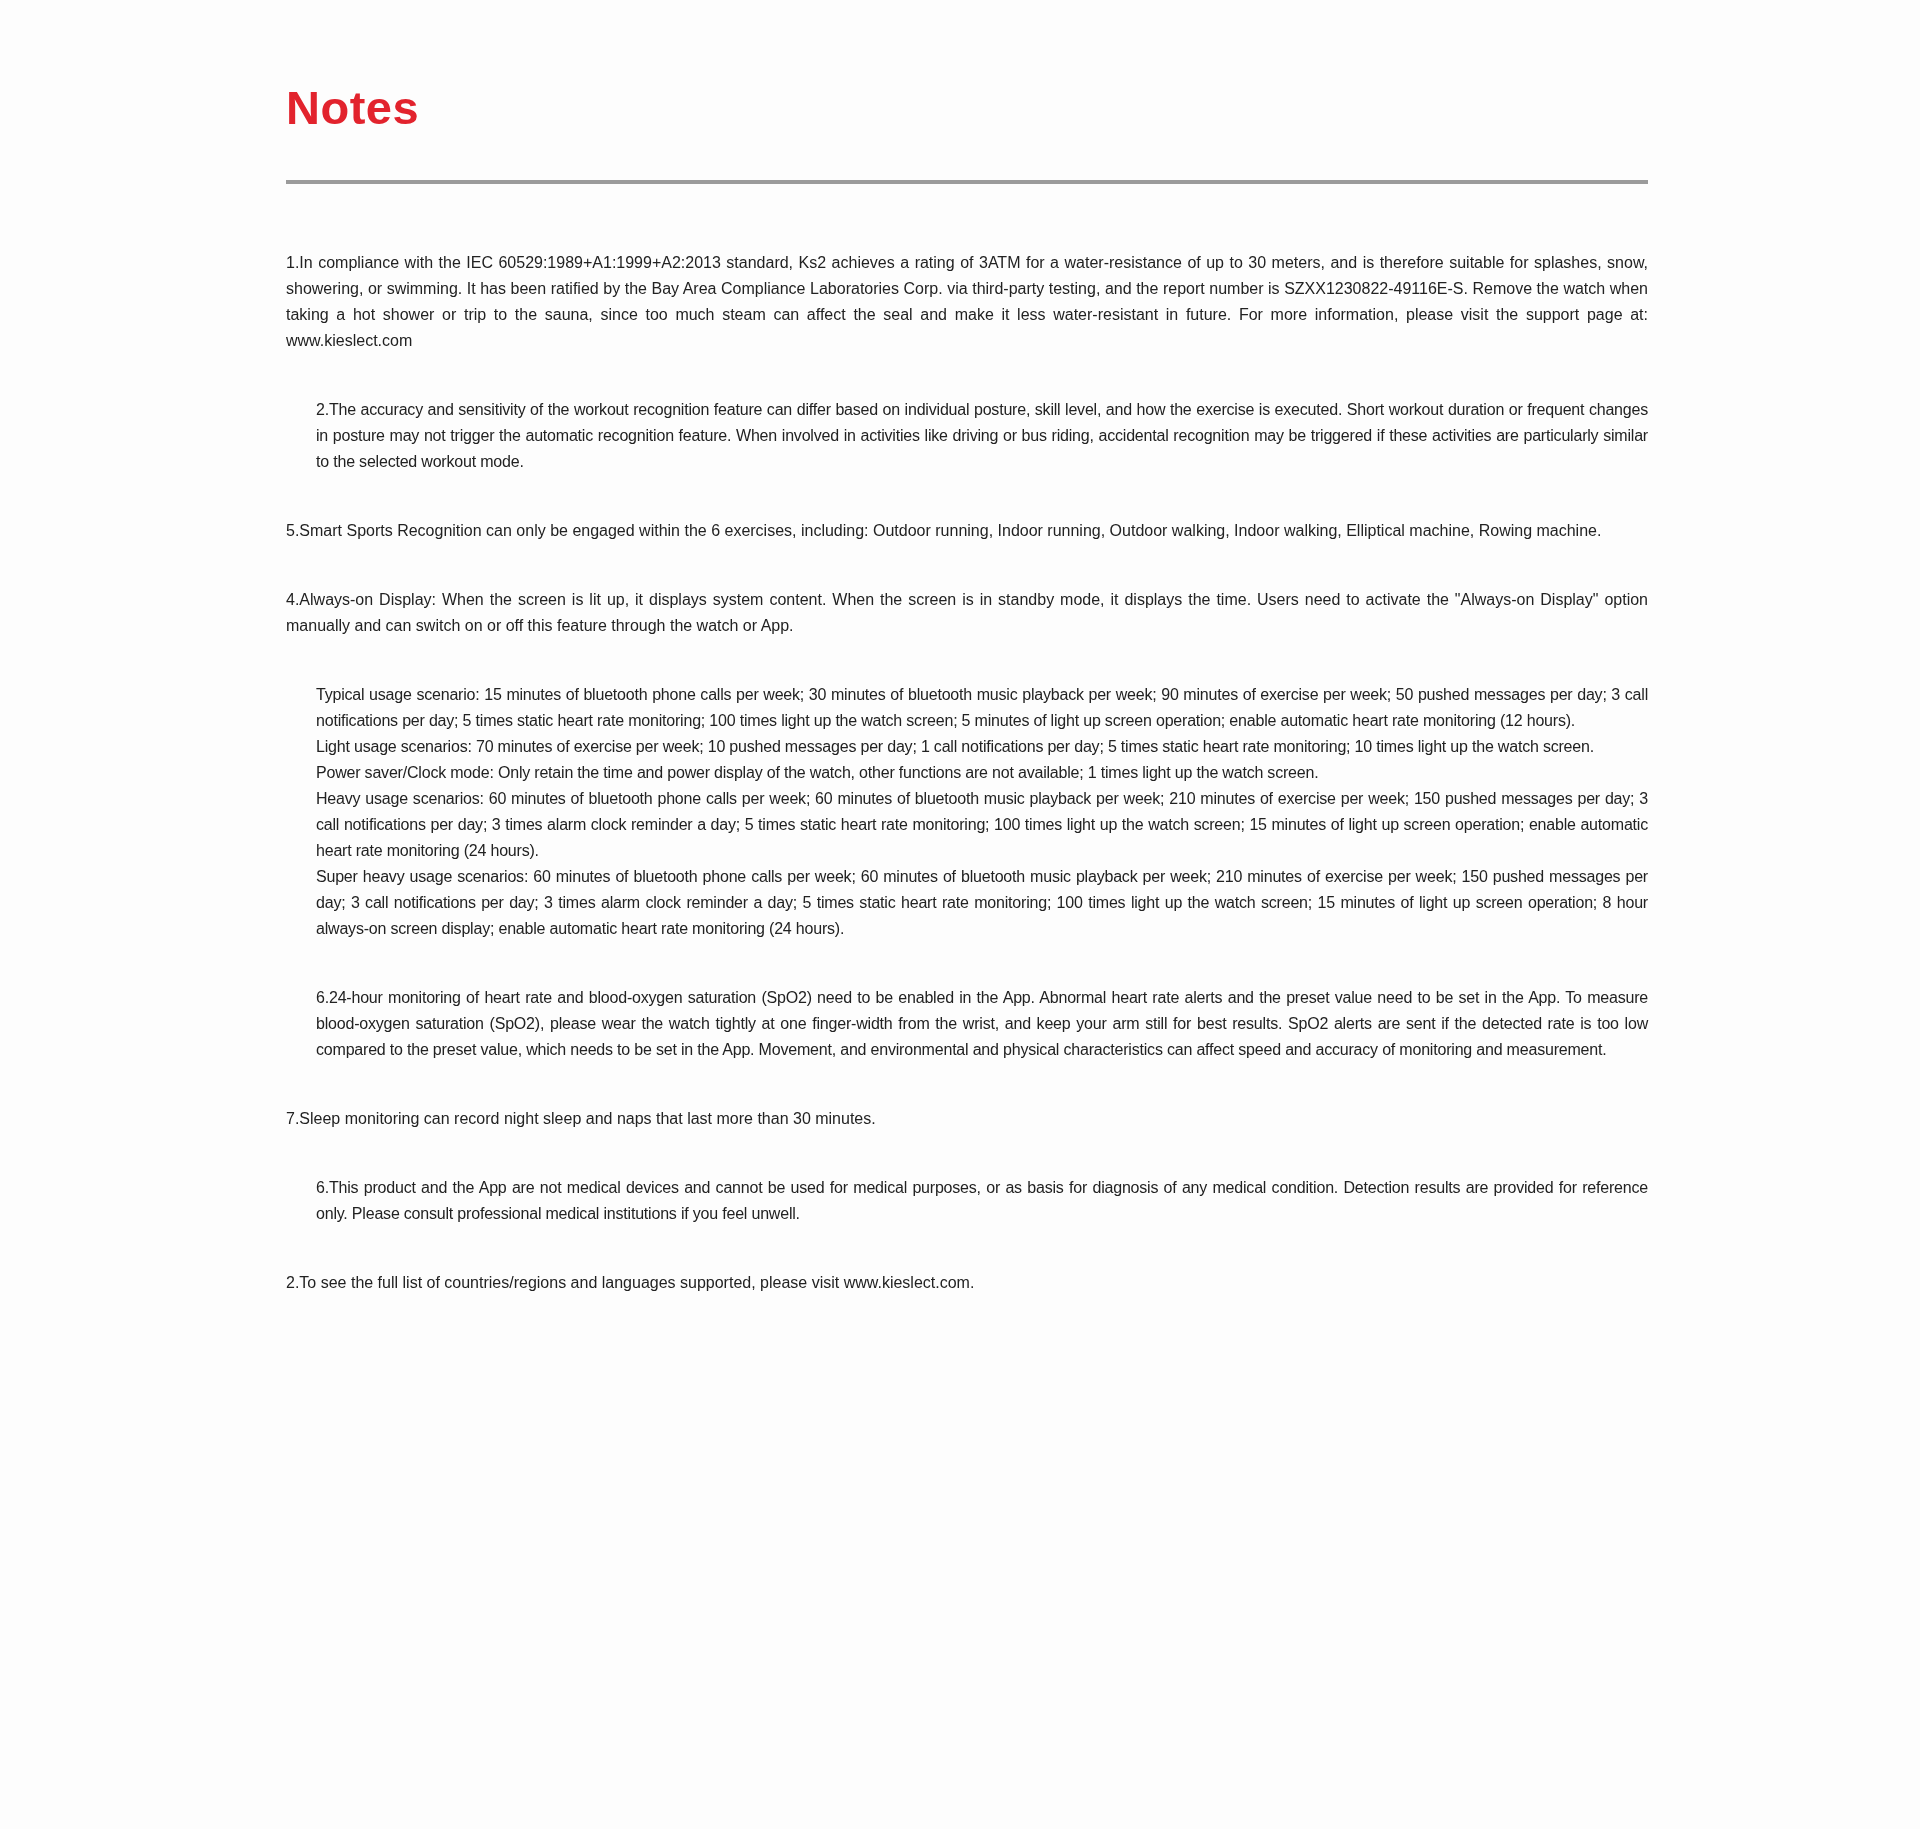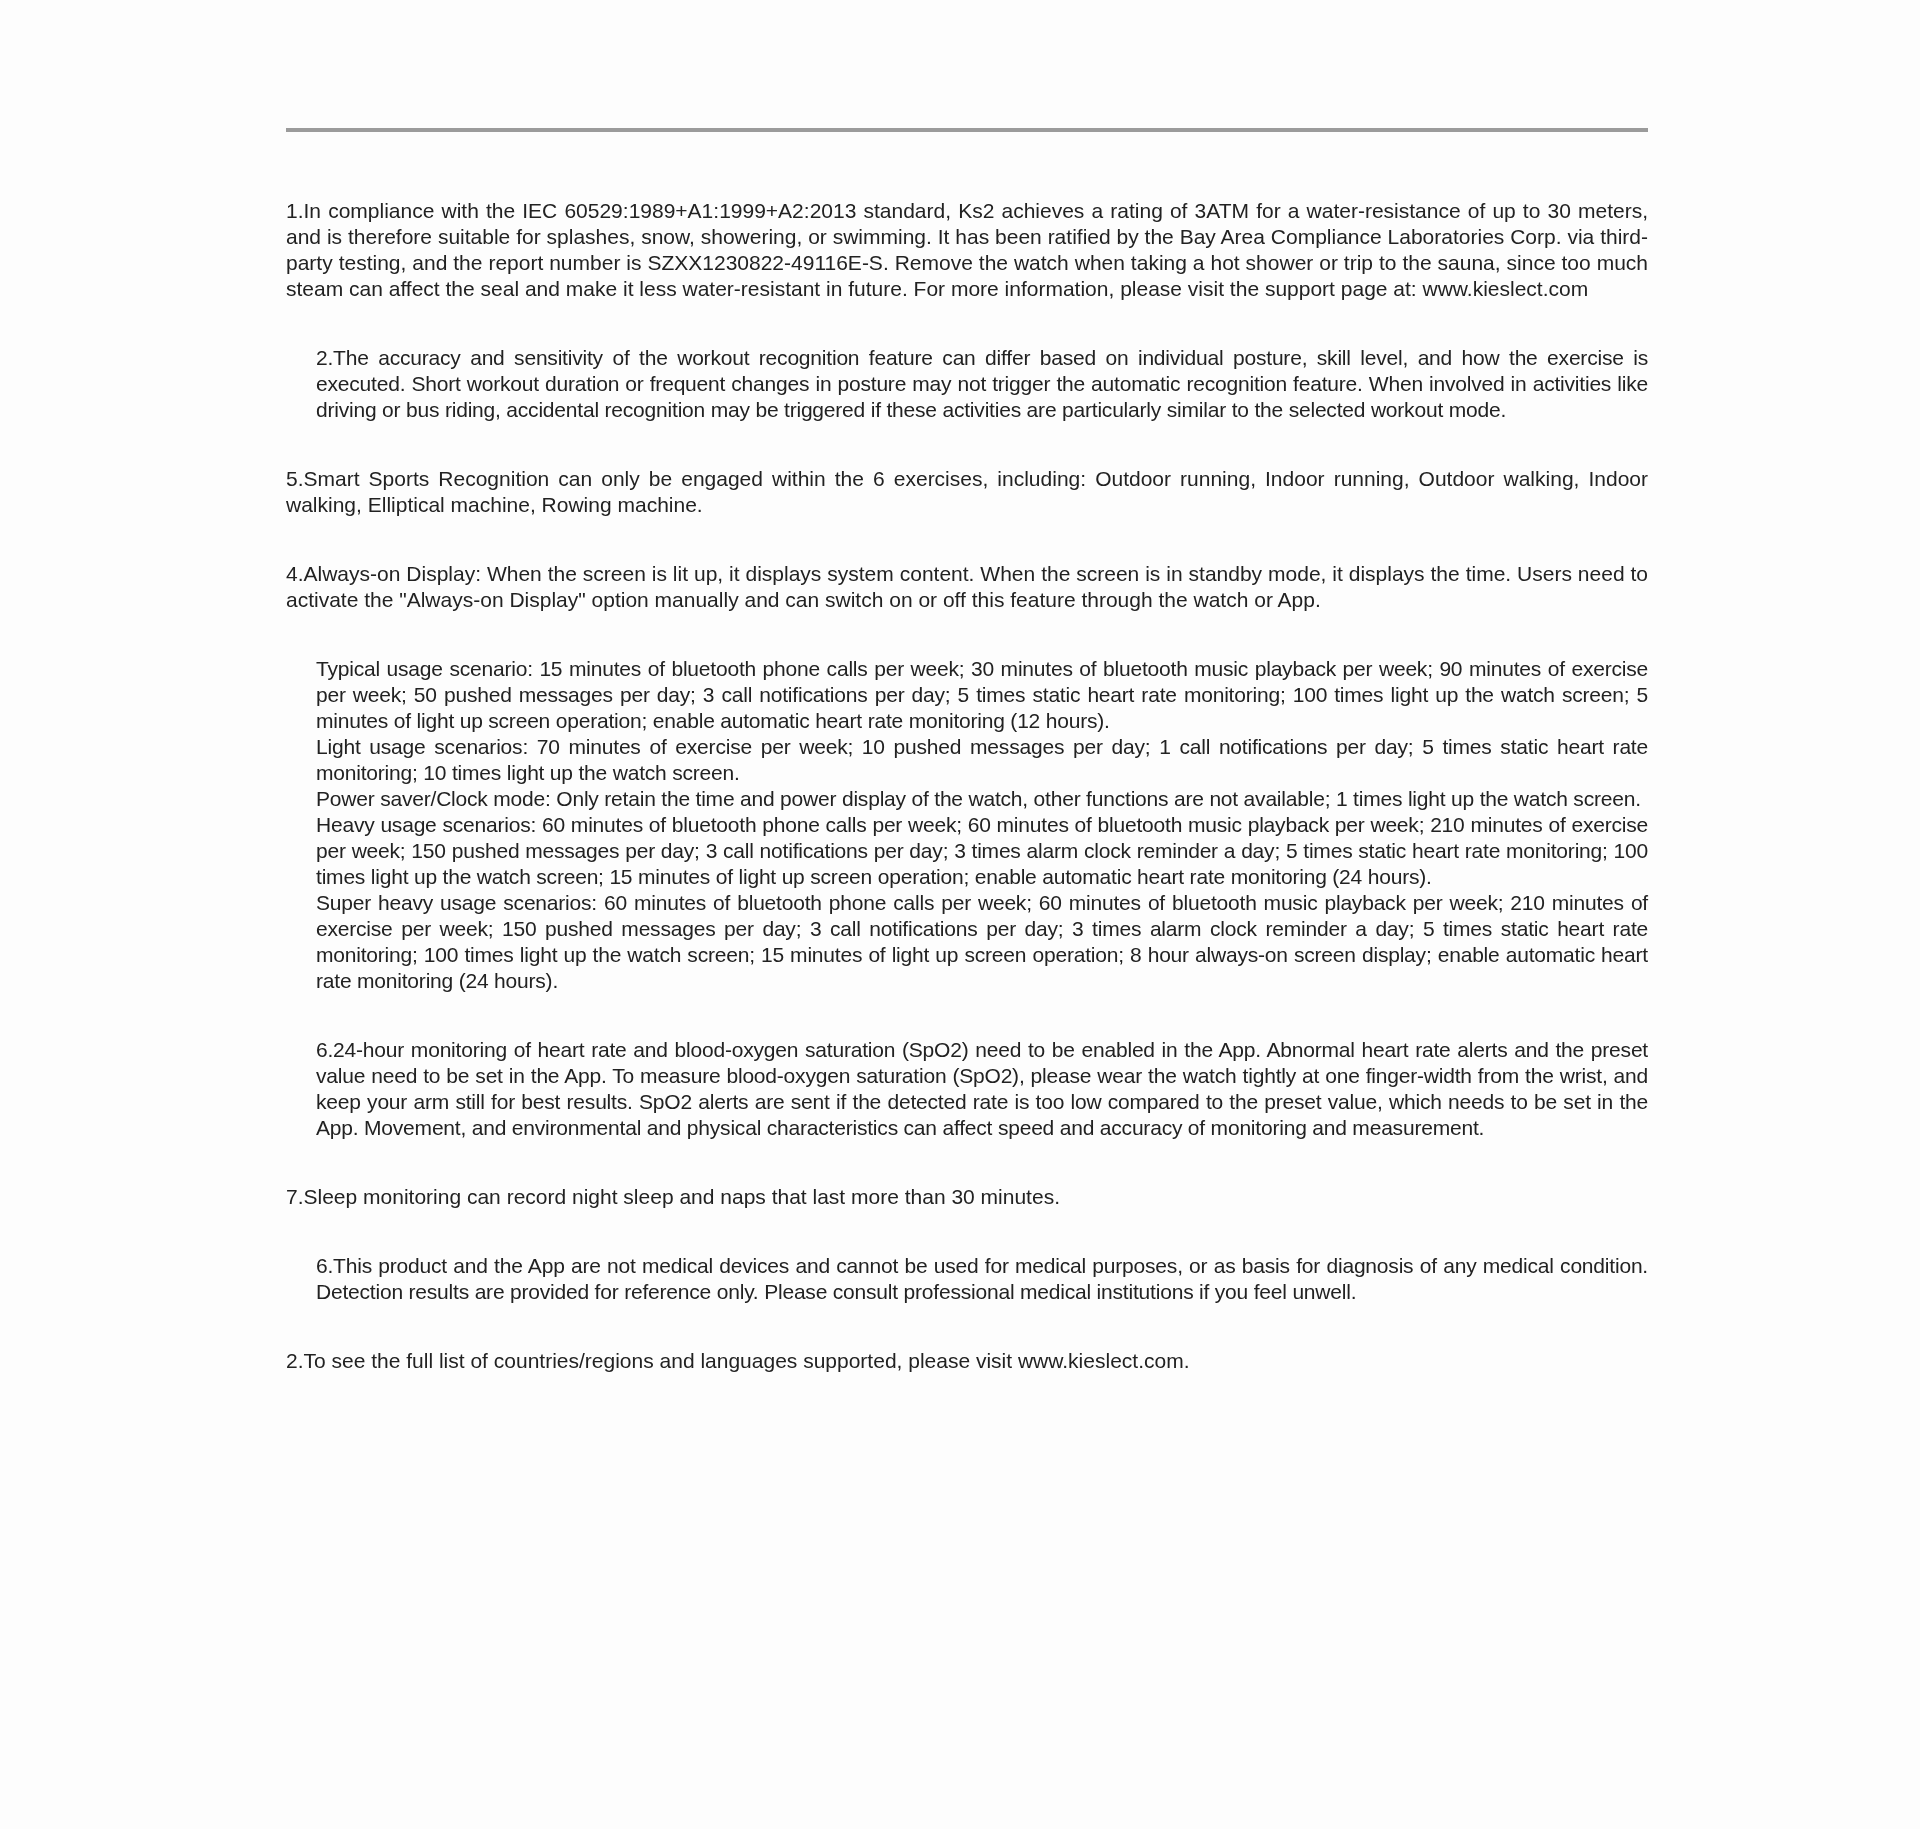--- a/index.html
+++ b/index.html
@@ -37,37 +37,38 @@
     background: var(--divider, #9b9b9b);
   }
   .notes {
     margin-top: 66px;
   }
   .note {
     margin: 0 0 43px 0;
   }
   .note p {
     margin: 0;
-    font-size: 21px;
+    font-size: 16px;
     line-height: 26px;
     text-align: justify;
     color: var(--text, #222222);
   }
   
   .note.tight p {
     letter-spacing: -0.2px;
     margin-left: 30px;
   }
 </style>
 </head>
 <body>
 
 <div class="page">
   <div class="content">
 
+    <h1 class="page-title">Notes</h1>
 
     <hr class="divider">
 
     <div class="notes">
 
       <div class="note">
         <p>1.In compliance with the IEC 60529:1989+A1:1999+A2:2013 standard, Ks2 achieves a rating of 3ATM for a water-resistance of up to 30 meters, and is therefore suitable for splashes, snow, showering, or swimming. It has been ratified by the Bay Area Compliance Laboratories Corp. via third-party testing, and the report number is SZXX1230822-49116E-S. Remove the watch when taking a hot shower or trip to the sauna, since too much steam can affect the seal and make it less water-resistant in future. For more information, please visit the support page at: www.kieslect.com</p>
       </div>
 
       <div class="note tight">

